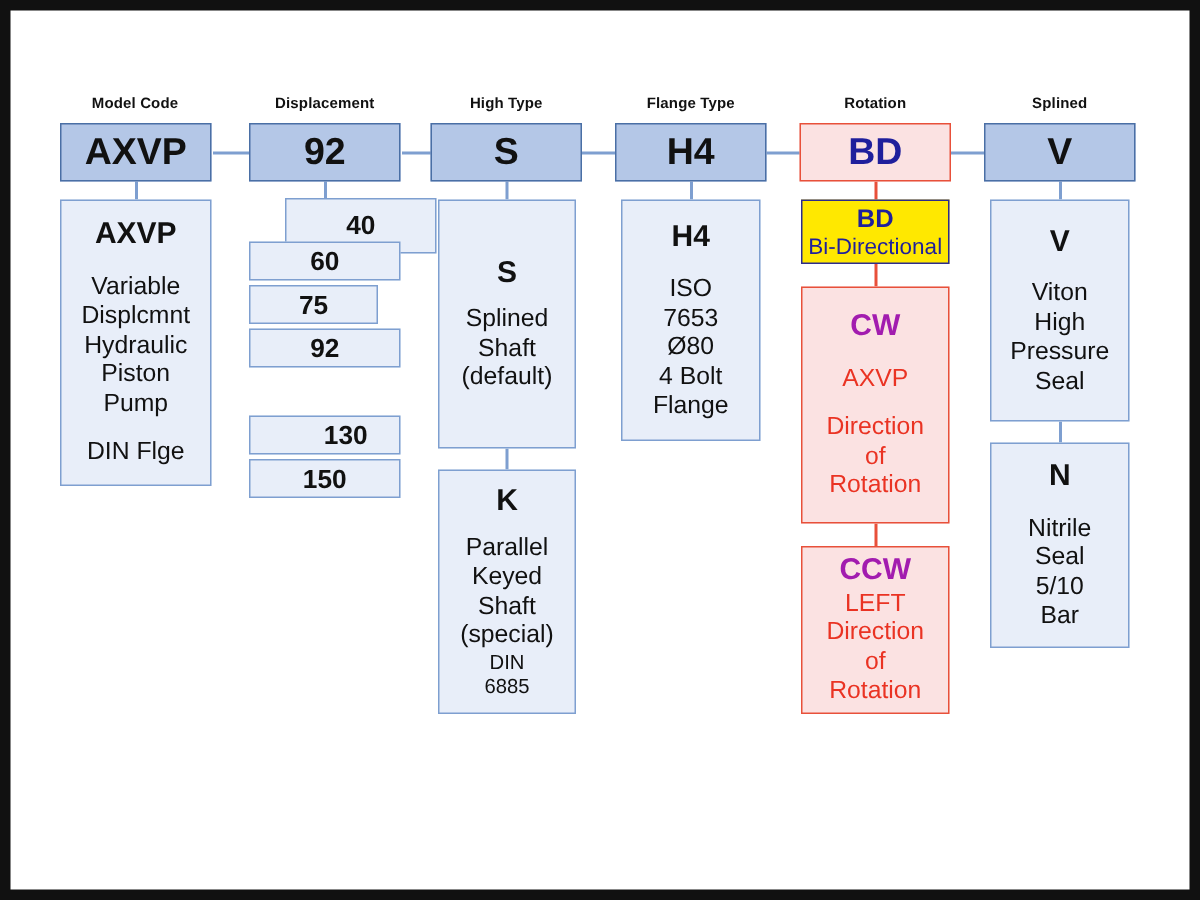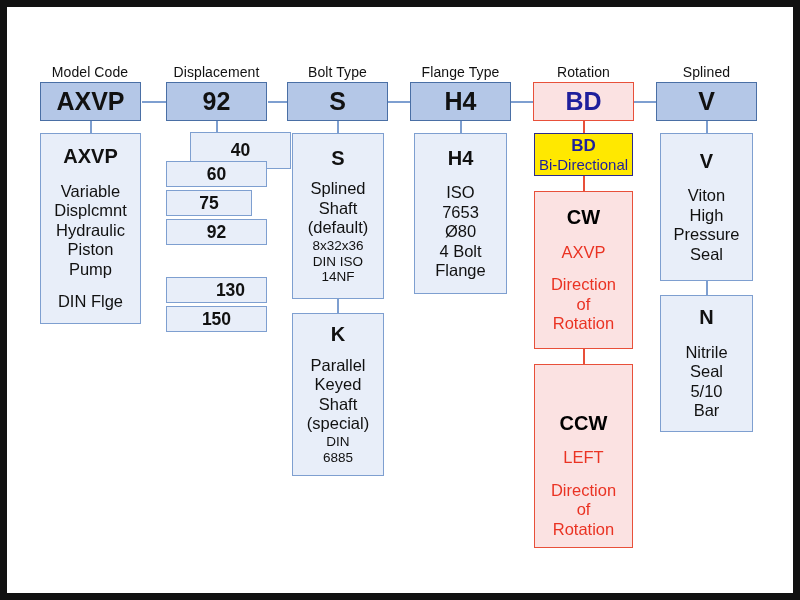--- a/index.html
+++ b/index.html
@@ -22,22 +22,22 @@
     background: #ffffff;
   }
   #canvas {
     position: absolute;
     left: 0; top: 0;
     width: 800px; height: 600px;
   }
   .col-title {
     position: absolute;
     text-align: center;
-    font-size: 14px;
-    font-weight: normal;
+    font-size: 10px;
+    font-weight: bold;
     color: #111111;
     letter-spacing: 0.1px;
     white-space: nowrap;
   }
   .node {
     position: absolute;
     box-sizing: border-box;
     display: flex;
     flex-direction: column;
     align-items: center;
@@ -92,21 +92,21 @@
     border: 1.8px solid #e8503a;
     color: #1f1f9c;
     font-weight: bold;
     font-size: 25px;
   }
   .rot-box {
     background: #fbe2e2;
     border: 1.6px solid #e8503a;
     color: #ea3323;
   }
-  .rot-box .code { color: #000000; }
+  .rot-box .code { color: #a21caf; }
   .rot-box .desc { color: #ea3323; }
   .yellow-box {
     background: #ffe800;
     border: 1.8px solid #2c2c8c;
     color: #1f1f9c;
   }
   .yellow-box .code { color: #1f1f9c; font-size: 17px; }
   .yellow-box .desc { color: #1f1f9c; font-size: 15px; font-weight: normal; }
 
   .line {
@@ -159,31 +159,28 @@
 
   <div class="col-title" style="left:163px; top:64px; width:107px;">Displacement</div>
   <div class="node hdr" style="left:166px; top:82px; width:101px; height:39px;">92</div>
   <div class="node pill" style="left:166px; top:132px; width:101px; height:37px;margin-left:24px;">40</div>
   <div class="node pill" style="left:166px; top:161px; width:101px; height:26px;">60</div>
   <div class="node pill" style="left:166px; top:190px; width:86px; height:26px;">75</div>
   <div class="node pill" style="left:166px; top:219px; width:101px; height:26px;">92</div>
   <div class="node pill" style="left:166px; top:277px; width:101px; height:26px;padding-left:28px;">130</div>
   <div class="node pill" style="left:166px; top:306px; width:101px; height:26px;">150</div>
 
-  <div class="col-title" style="left:287px; top:64px; width:101px;">Bolt Type</div>
+  <div class="col-title" style="left:287px; top:64px; width:101px;">High Type</div>
   <div class="node hdr" style="left:287px; top:82px; width:101px; height:39px;">S</div>
   <div class="node body-box" style="left:292px; top:133px; width:92px; height:166px; padding:8px 3px;">
     <span class="code">S</span>
     <span class="gap-sm"></span>
     <span class="desc" style="white-space:pre-line;">Splined
 Shaft
 (default)</span>
-    <span class="desc-sm" style="white-space:pre-line;">8x32x36
-DIN ISO
-14NF</span>
   </div>
   <div class="node body-box" style="left:292px; top:313px; width:92px; height:163px; padding:8px 3px;">
     <span class="code">K</span>
     <span class="gap-sm"></span>
     <span class="desc" style="white-space:pre-line;">Parallel
 Keyed
 Shaft
 (special)</span>
     <span class="desc-sm" style="white-space:pre-line;">DIN
 6885</span>
@@ -209,21 +206,21 @@
   </div>
   <div class="node rot-box" style="left:534px; top:191px; width:99px; height:158px; padding:8px 3px;">
     <span class="code">CW</span>
     <span class="gap"></span>
     <span class="desc">AXVP</span>
     <span class="gap"></span>
     <span class="desc" style="white-space:pre-line;">Direction
 of
 Rotation</span>
   </div>
-  <div class="node rot-box" style="left:534px; top:364px; width:99px; height:184px; padding:8px 20px;justify-content:flex-end;">
+  <div class="node rot-box" style="left:534px; top:364px; width:99px; height:112px; padding:8px 20px;">
     <span class="code">CCW</span>
     <span class="gap"></span>
     <span class="desc">LEFT</span>
     <span class="gap"></span>
     <span class="desc" style="white-space:pre-line;">Direction
 of
 Rotation</span>
   </div>
 
   <div class="col-title" style="left:656px; top:64px; width:101px;">Splined</div>

